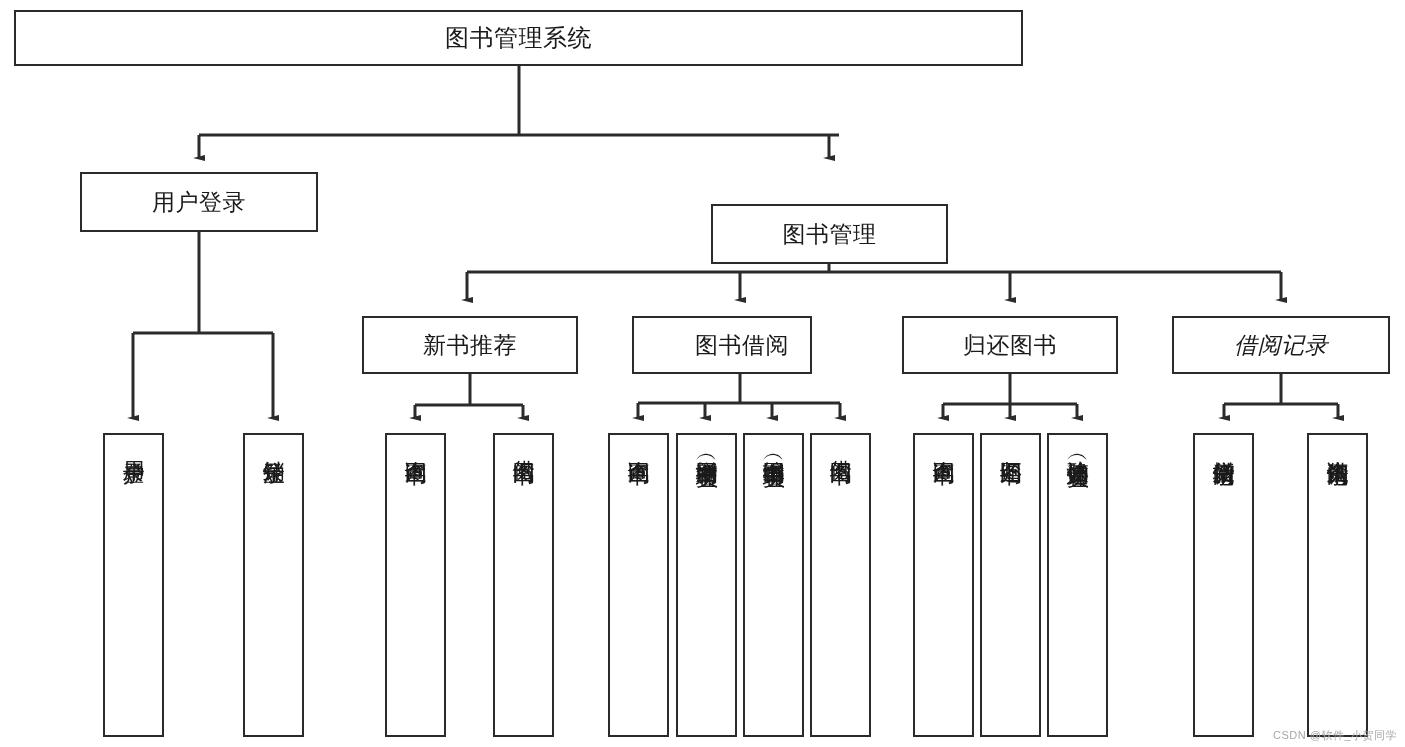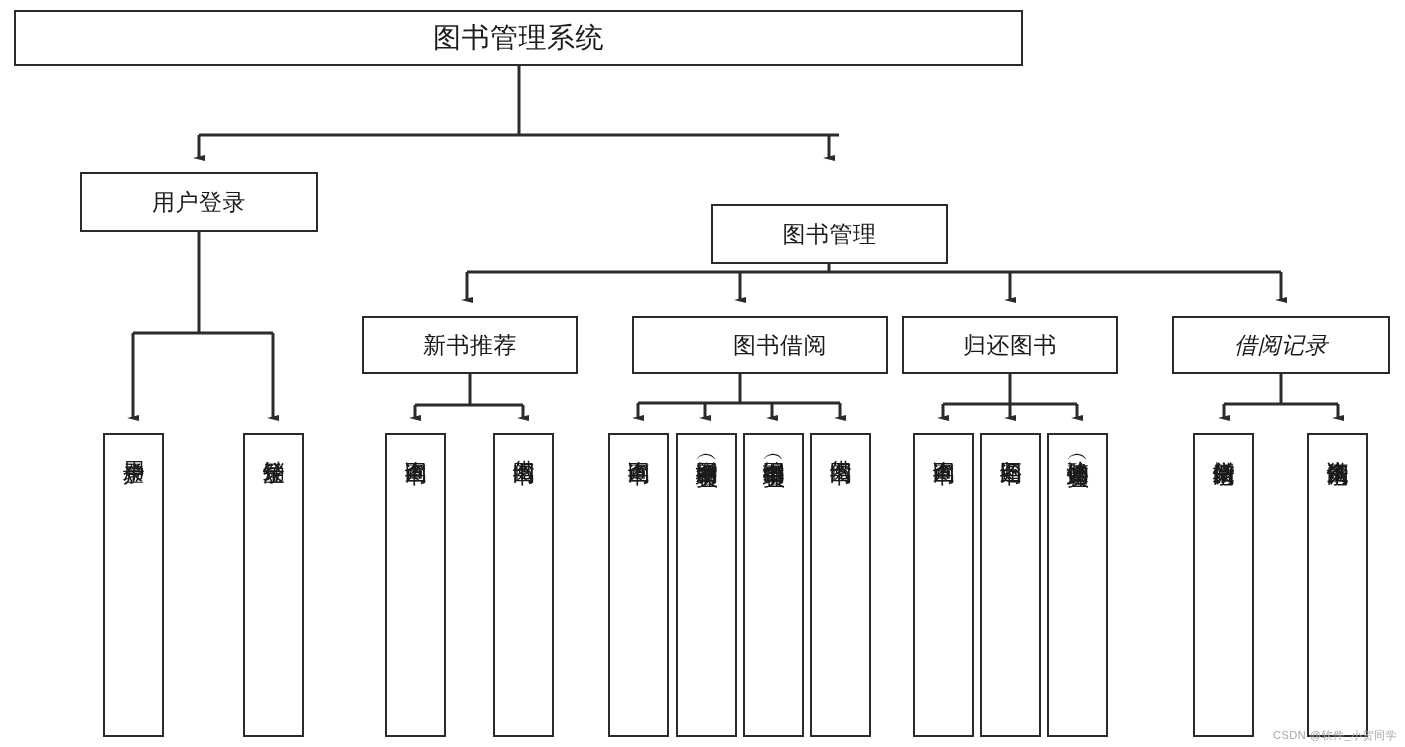--- a/index.html
+++ b/index.html
@@ -38,21 +38,21 @@
   .node .label {
     display: block;
     text-align: center;
     line-height: 1.05;
     letter-spacing: 0.5px;
   }
   .node.horiz .label {
     font-size: 23px;
   }
   .node.root .label {
-    font-size: 28px;
+    font-size: 24px;
   }
   .node.vert {
     align-items: flex-start;
     padding-top: 8px;
   }
   .node.vert .label {
     writing-mode: vertical-rl;
     text-orientation: upright;
     font-size: 22px;
     line-height: 1.12;
@@ -131,21 +131,21 @@
   <div class="node horiz" style="left:80px; top:172px; width:238px; height:60px;">
     <span class="label">用户登录</span>
   </div>
   <div class="node horiz" style="left:711px; top:172px; width:237px; height:60px;margin-top:32px;">
     <span class="label">图书管理</span>
   </div>
 
   <div class="node horiz" style="left:362px; top:316px; width:216px; height:58px;">
     <span class="label">新书推荐</span>
   </div>
-  <div class="node horiz" style="left:632px; top:316px; width:256px; height:58px;padding-left:40px;">
+  <div class="node horiz" style="left:632px; top:316px; width:180px; height:58px;padding-left:40px;">
     <span class="label">图书借阅</span>
   </div>
   <div class="node horiz" style="left:902px; top:316px; width:216px; height:58px;">
     <span class="label">归还图书</span>
   </div>
   <div class="node horiz" style="left:1172px; top:316px; width:218px; height:58px;font-style:italic;">
     <span class="label">借阅记录</span>
   </div>
 
   <div class="node vert" style="left:103px; top:433px; width:61px; height:304px;">

